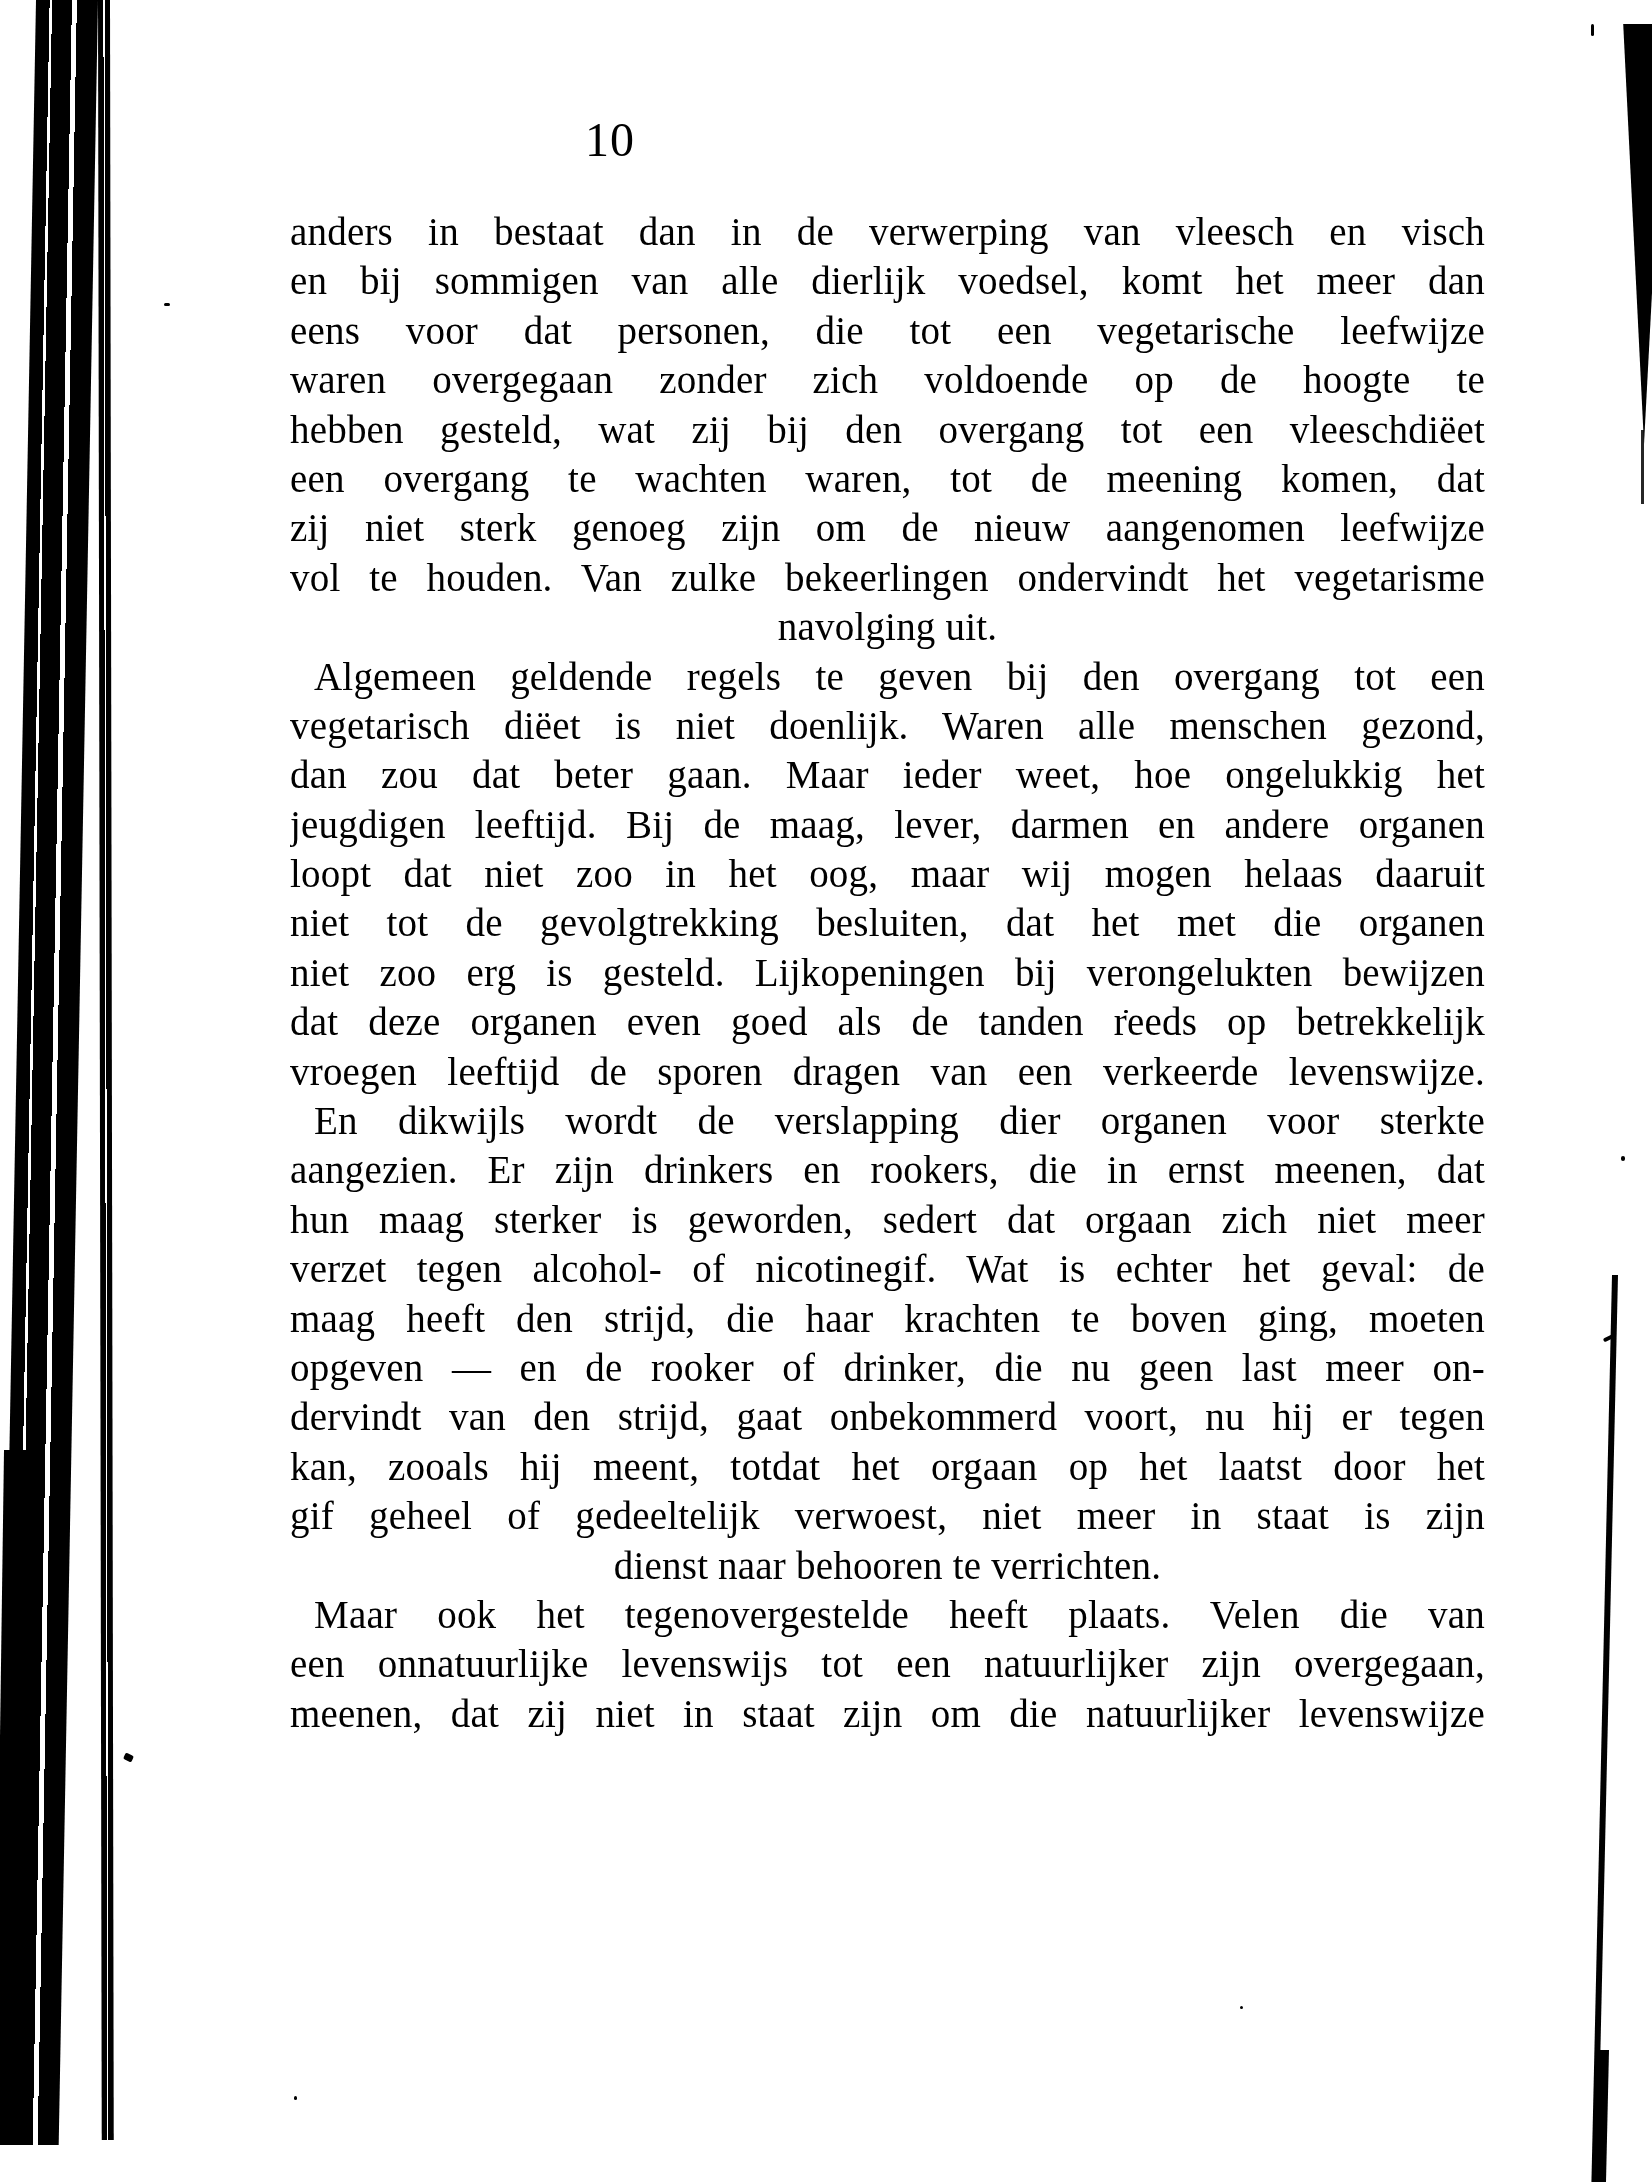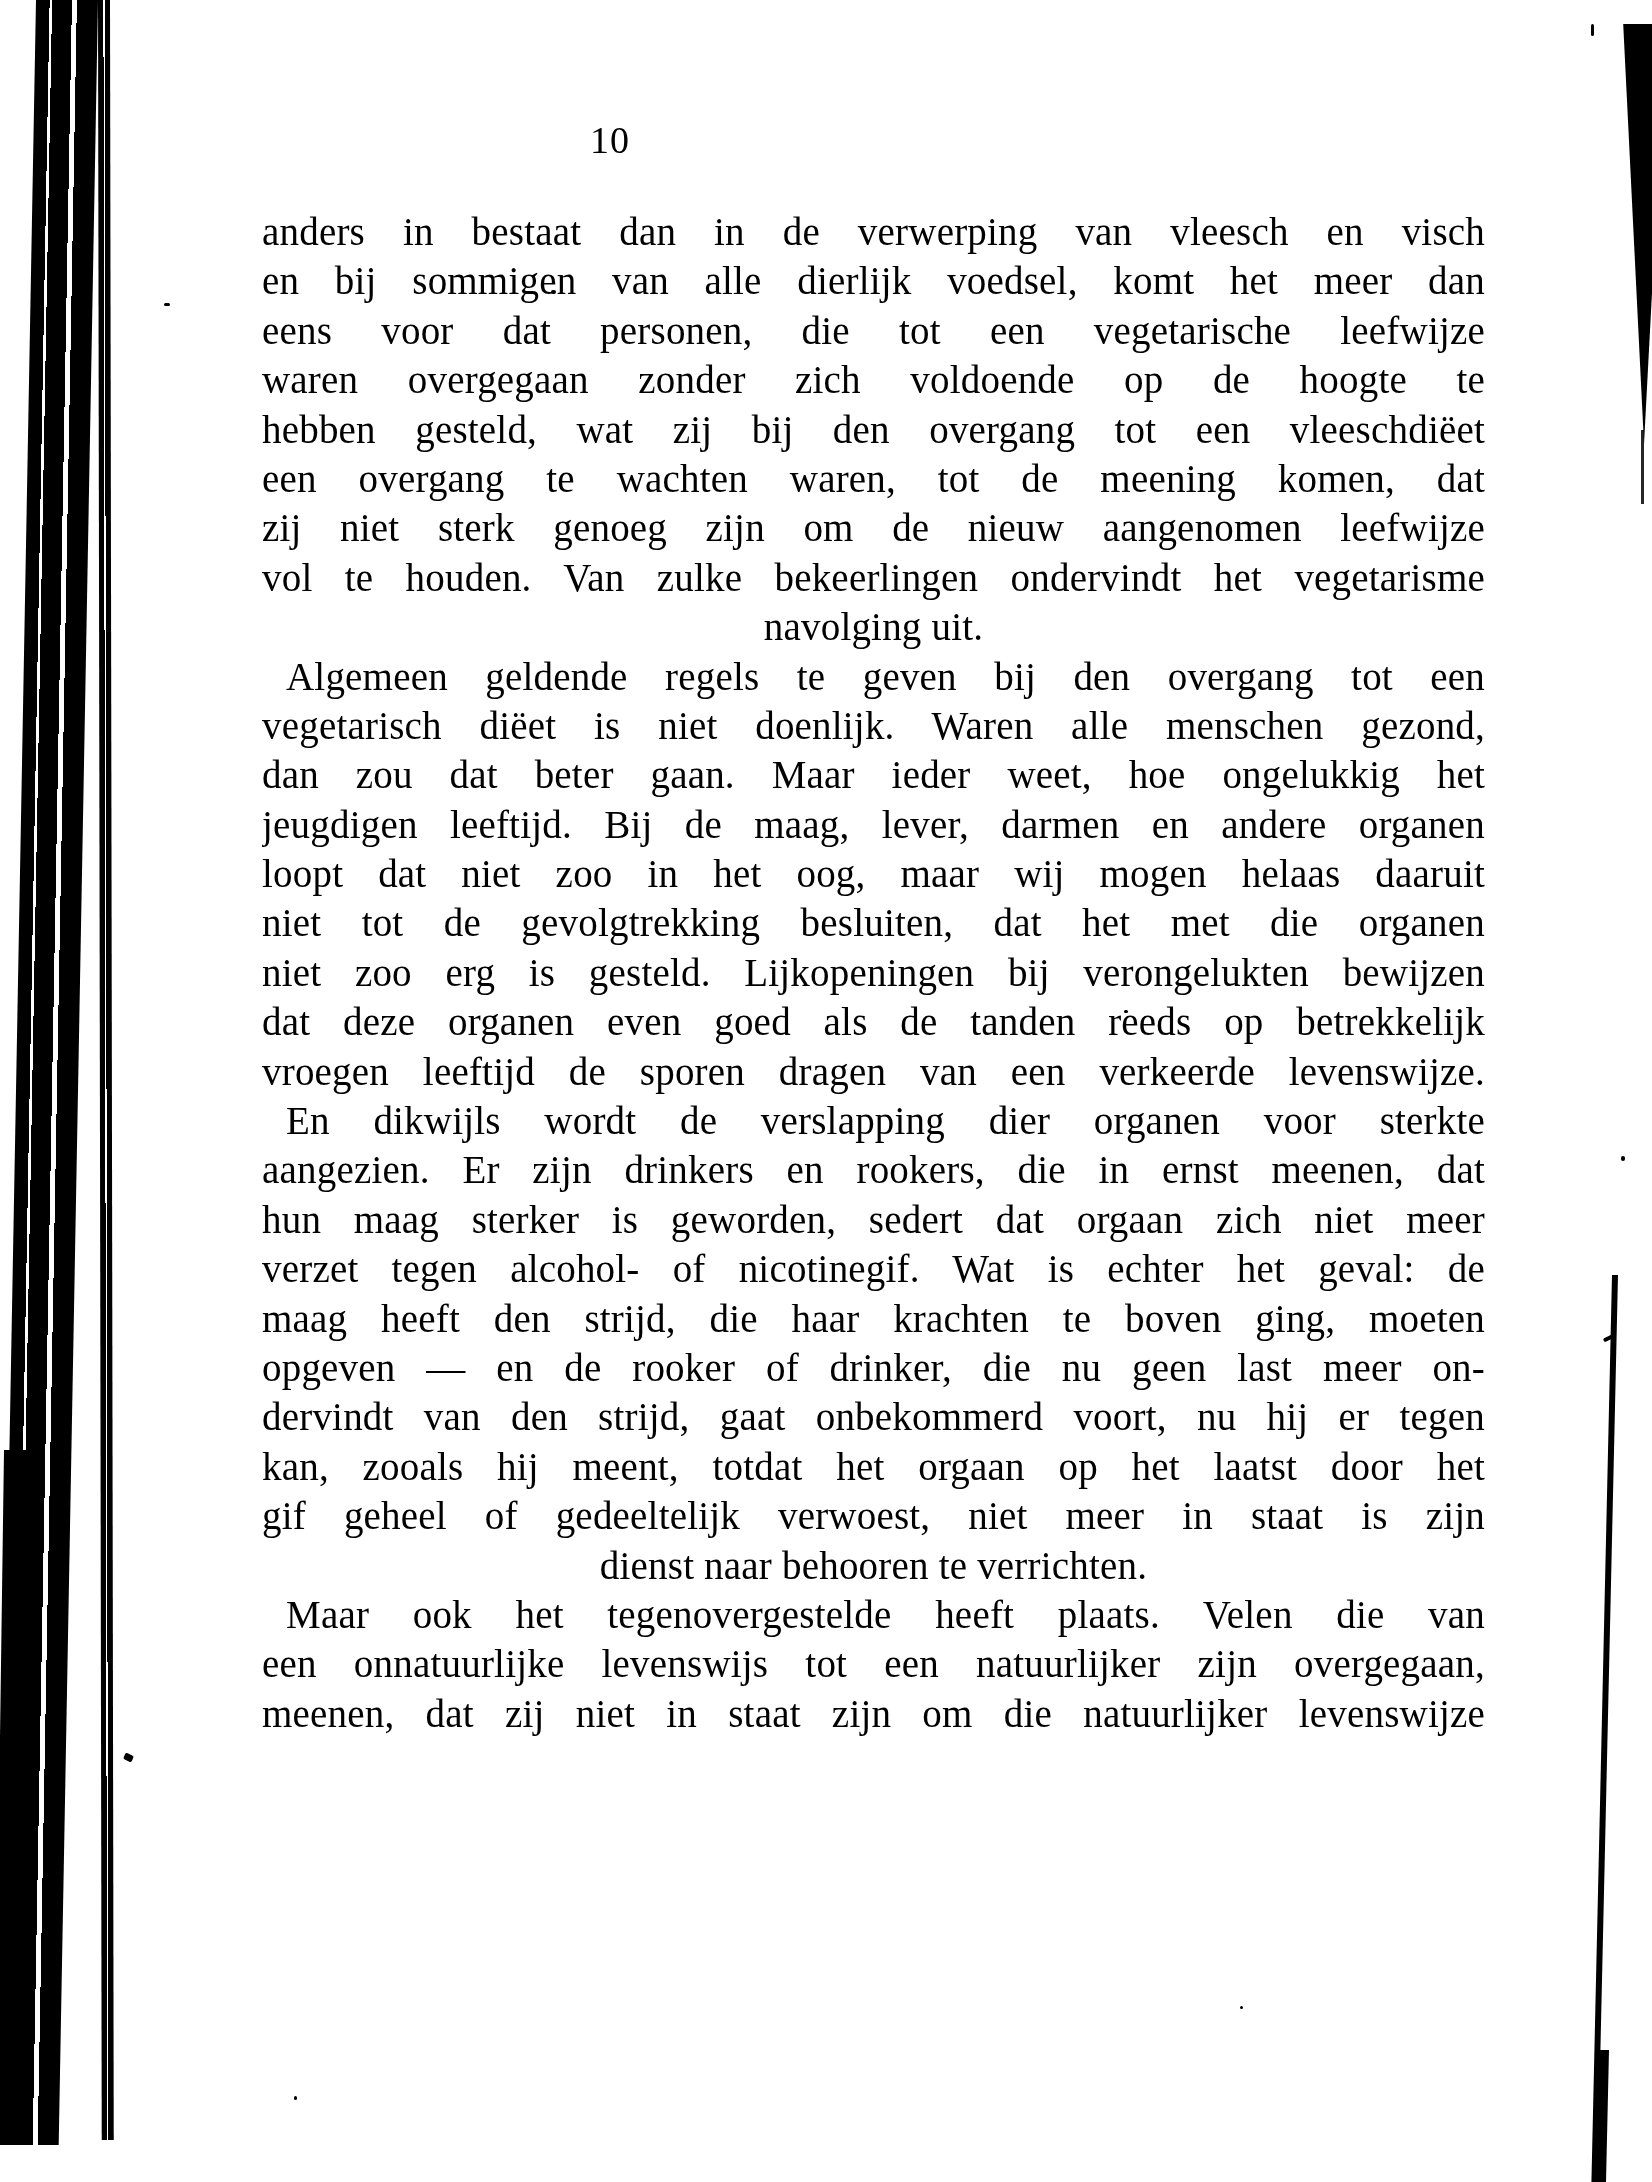--- a/index.html
+++ b/index.html
@@ -9,34 +9,35 @@
     background:#ffffff;
     overflow:hidden;
     font-family:"Liberation Serif", serif;
     color:#000;
   }
 
   
   .page-number{
     position:absolute;
     left:575px;top:118px;width:70px;
-    font-size:38px;line-height:44px;
+    font-size:48px;line-height:44px;
     text-align:center;
     letter-spacing:1px;
   }
   .body-text{
     position:absolute;
     left:262px;top:207px;width:1223px;
     font-size:39px;
     line-height:49.4px;
     letter-spacing:0.2px;
   }
   .line{
     height:49.4px;
     overflow:hidden;
+    margin-left:28px;
   }
   .line.j{ text-align:justify; text-align-last:justify; }
   .line.l{ text-align:center; }
   .line.ind{ text-indent:24px; }
   .it{ }
 
   
   .artifact{ position:absolute; }
   .binding-band{ left:0;top:0;width:140px;height:2145px; }
   .band-stripe{ position:absolute;top:0; }

